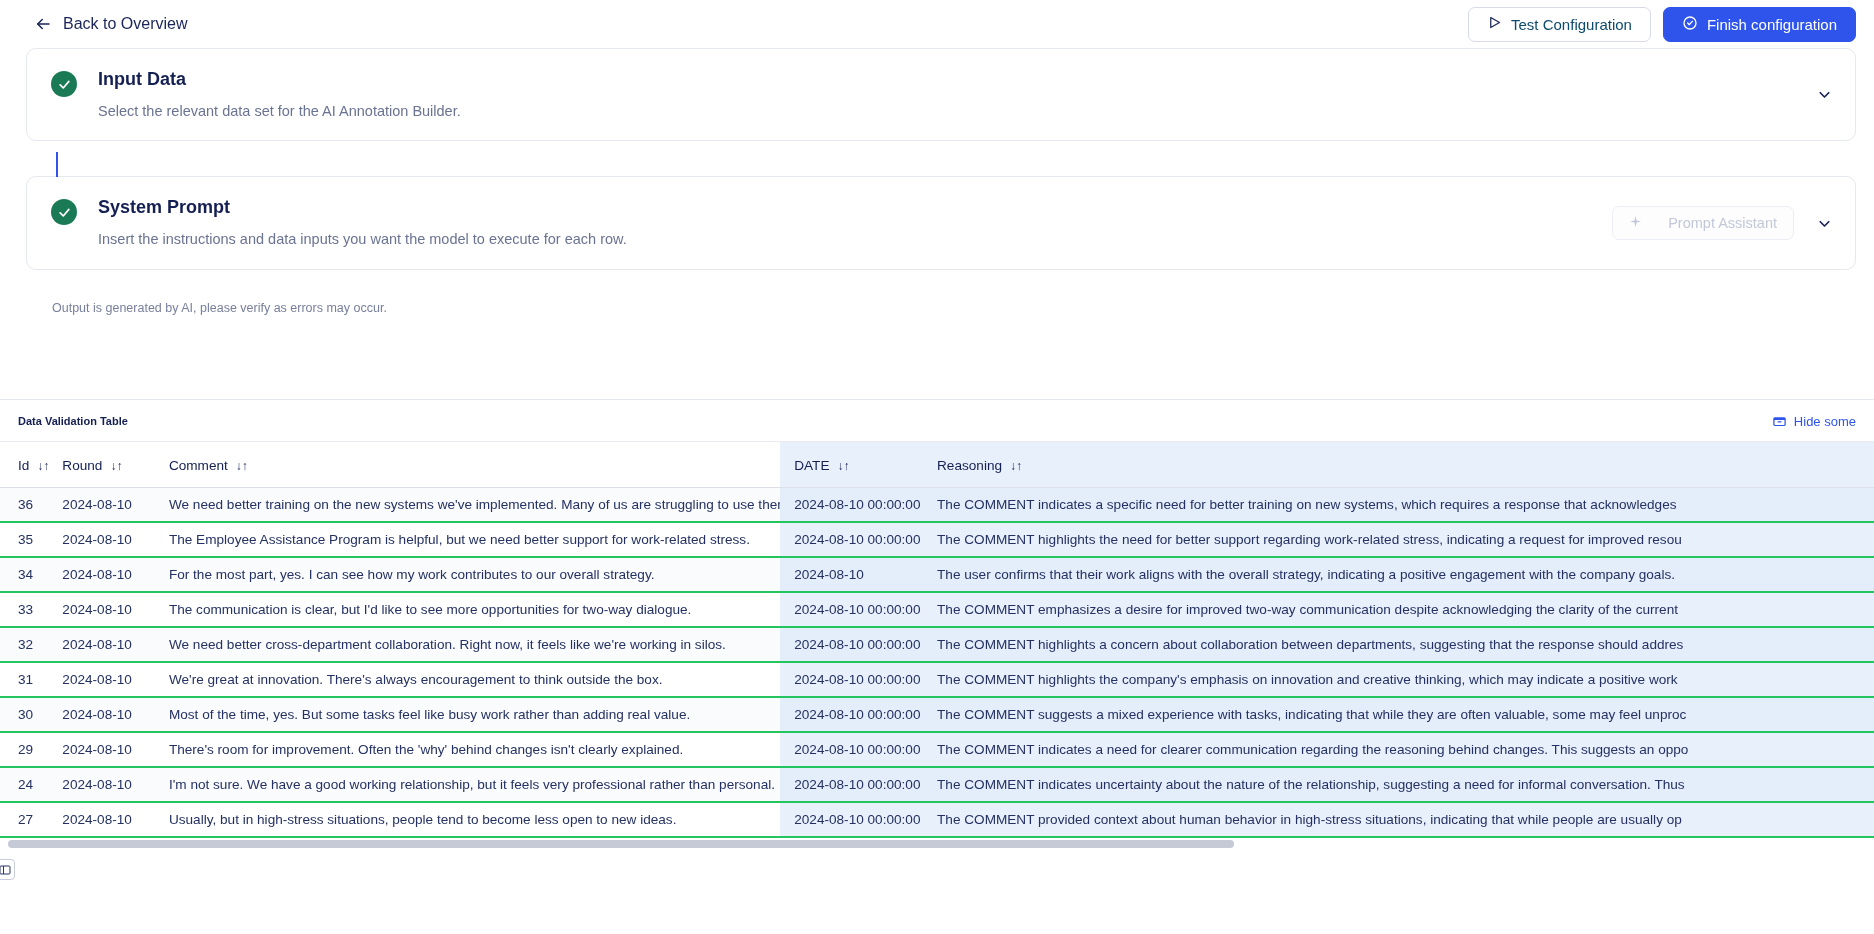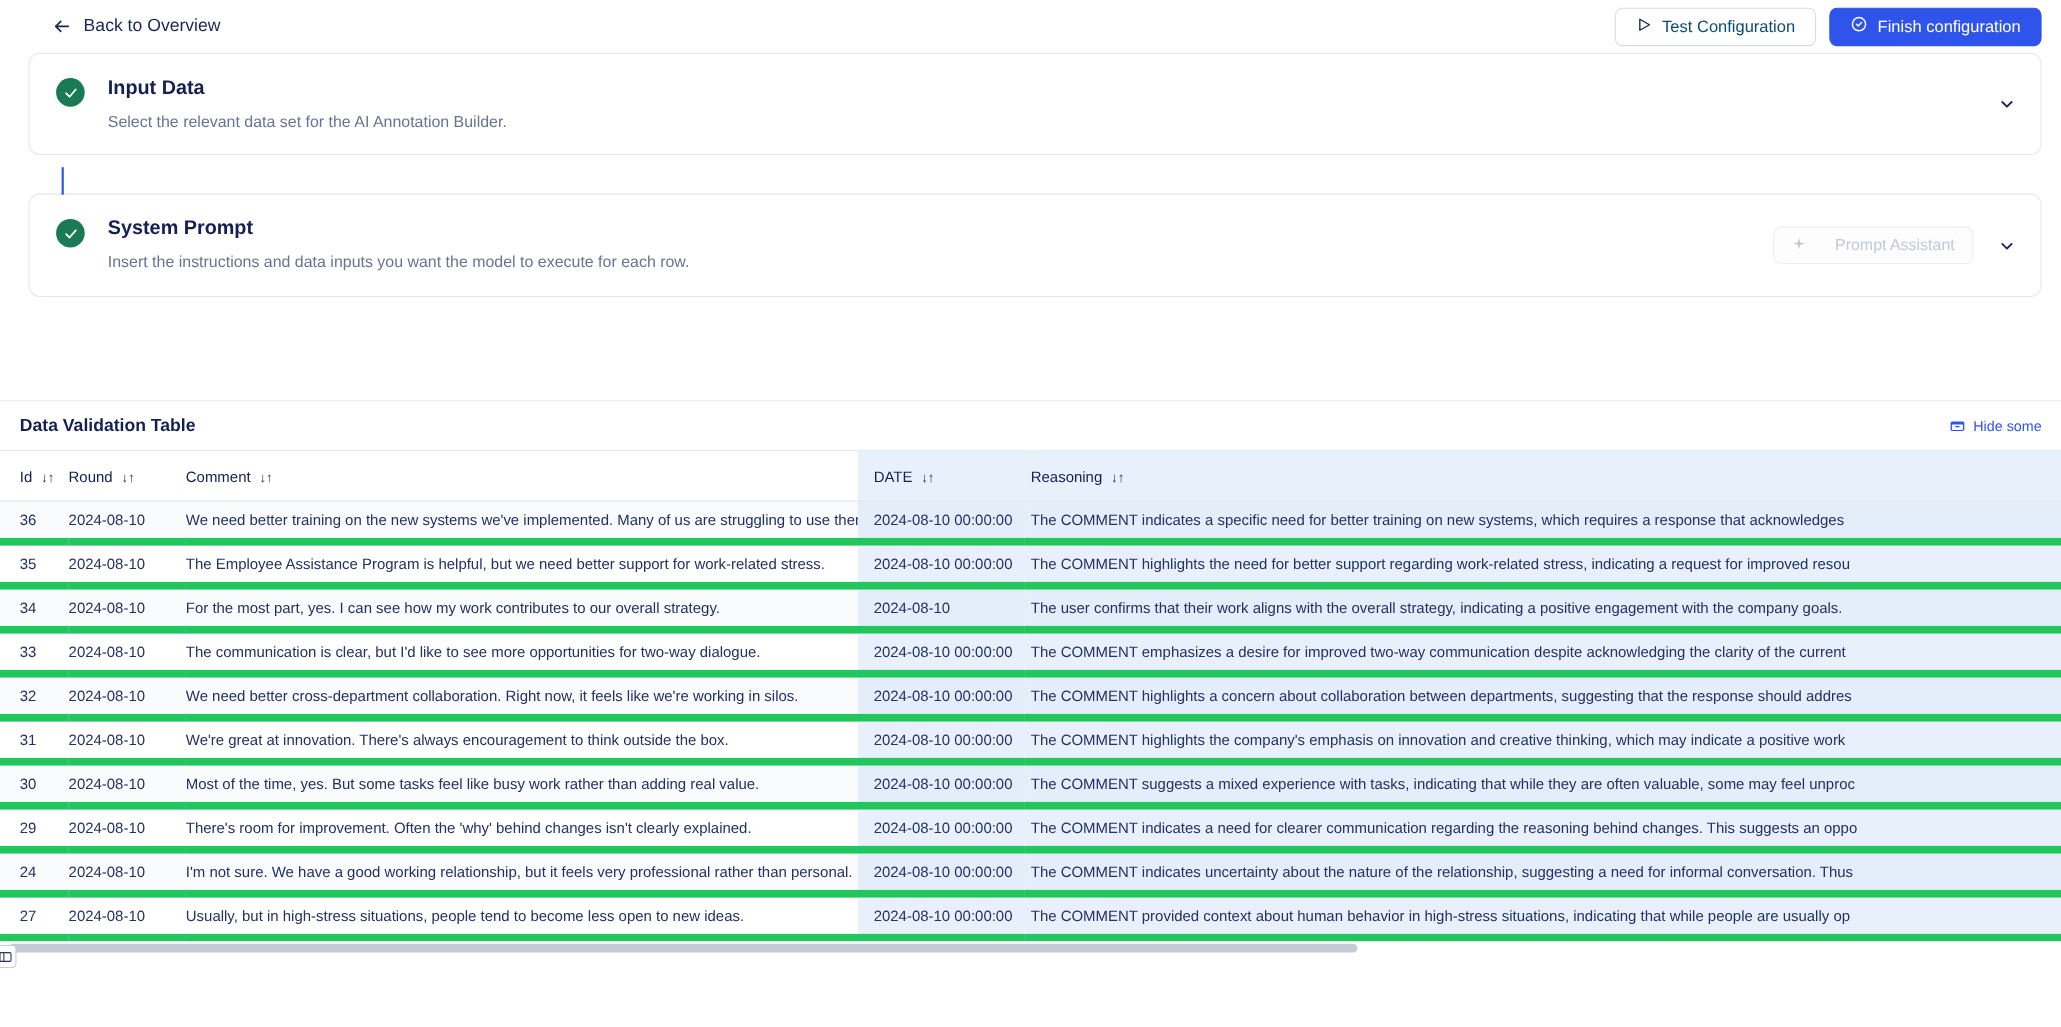--- a/index.html
+++ b/index.html
@@ -10,21 +10,21 @@
     font-family: "Liberation Sans", sans-serif;
     color: #1b2559;
     overflow: hidden;
   }
 
   
   .topbar {
     height: 48px;
     display: flex;
     align-items: center;
-    padding: 0 18px 0 47px;
+    padding: 0 18px 0 34px;
     background: #ffffff;
     position: relative;
   }
   .back-link {
     display: flex; align-items: center; gap: 11px;
     font-size: 16px; font-weight: 400; color: #1b2559;
     cursor: pointer;
   }
   .back-arrow { width: 18px; height: 18px; display:block; }
   .topbar-actions {
@@ -108,21 +108,21 @@
 
   
   .table-panel {
     background: #ffffff;
     padding: 0 0 0 0;
   }
   .table-header-row {
     display: flex; align-items: center;
     padding: 14px 18px 12px 18px;
   }
-  .table-title { font-size: 16px; font-weight: 700; color: #141f52; }
+  .table-title { font-size: 11px; font-weight: 700; color: #141f52; }
   .hide-table {
     margin-left: auto;
     display: inline-flex; align-items: center; gap: 7px;
     font-size: 13px; color: #2f54eb; cursor: pointer;
   }
   .hide-table svg { width: 15px; height: 15px; display:block; }
 
   .table-scroll {
     position: relative;
     overflow: hidden;
@@ -141,21 +141,21 @@
     font-size: 13.6px;
     padding: 16px 10px 14px 0;
     background: #ffffff;
     border-bottom: 1px solid #dcdfea;
     white-space: nowrap;
   }
   th .sort { margin-left: 8px; color: #1b2559; font-size: 12px; }
   tbody td {
     padding: 9px 10px 9px 0;
     color: #243162;
-    border-bottom: 7px solid #22c55e;
+    border-bottom: 2px solid #22c55e;
     white-space: nowrap;
     overflow: hidden;
     text-overflow: clip;
   }
   tbody tr:nth-child(odd) td { background: #fafbfd; }
   tbody tr:nth-child(even) td { background: #ffffff; }
   
   td.hl, th.hl { background: #e8f0fb !important; }
   tbody tr:nth-child(odd) td.hl { background: #e4edfa !important; }
 
@@ -270,20 +270,21 @@
         </div>
         <span>
           <svg class="chevron" viewBox="0 0 24 24" fill="none" stroke="#1b2559" stroke-width="2.4" stroke-linecap="round" stroke-linejoin="round">
               <polyline points="6 9.5 12 15.5 18 9.5"></polyline>
             </svg>
         </span>
       </div>
     </div>
 
 
+    <div class="disclaimer">Output is generated by AI, please verify as errors may occur.</div>
   </div>
 
   <div class="gap-zone"></div>
   <div class="divider"></div>
 
   <div class="table-panel">
     <div class="table-header-row">
       <div class="table-title">Data Validation Table</div>
       <div class="hide-table">
         <span>

